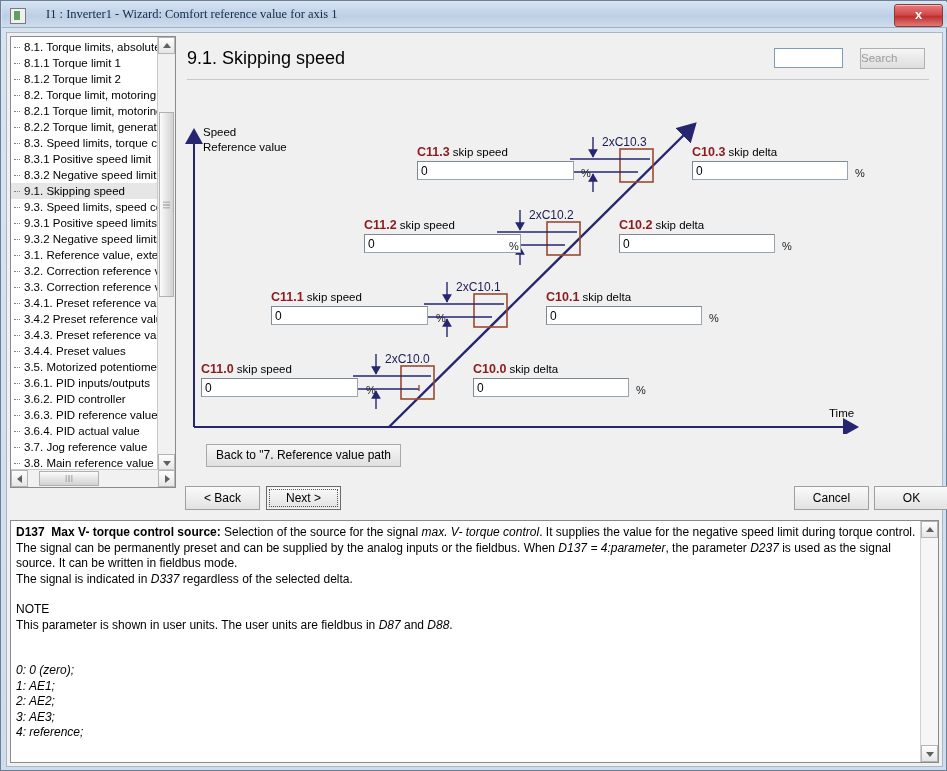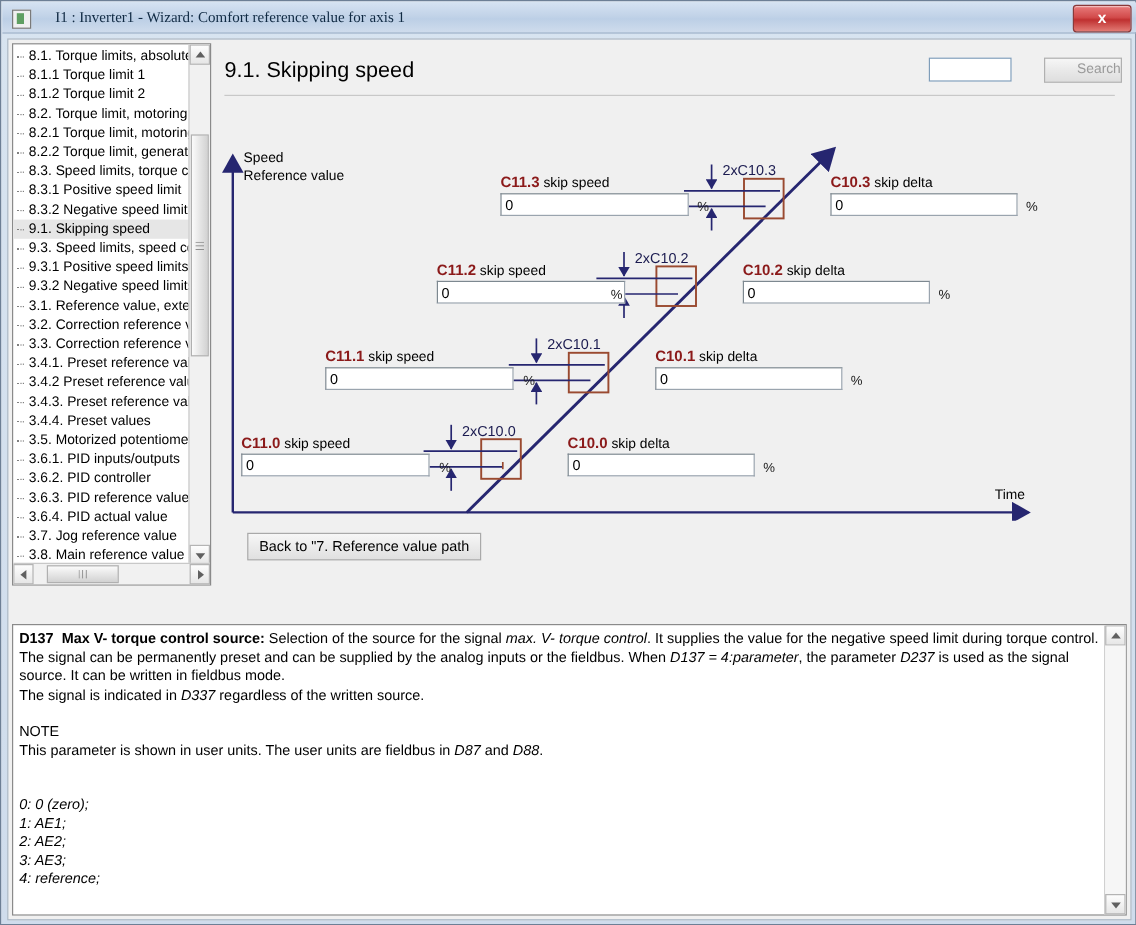--- a/index.html
+++ b/index.html
@@ -168,26 +168,26 @@
     border: 1px solid #7f9db9;
     box-sizing: border-box;
   }
   .search-box input {
     width: 100%; height: 100%;
     border: 0; outline: 0; padding: 0 3px;
     font-family: "Liberation Sans", sans-serif; font-size: 12px;
     box-sizing: border-box; background: transparent;
   }
   .search-btn {
-    position: absolute; right: 4px; top: 12px;
+    position: absolute; right: 14px; top: 12px;
     width: 65px; height: 21px;
     background: linear-gradient(180deg,#f6f6f6,#e9e9e9 50%,#dedede);
     border: 1px solid #b0b0b0;
     color: #9a9a9a;
-    font-size: 11.5px; text-align: right; line-height: 19px;
+    font-size: 11.5px; text-align: left; line-height: 19px;
     box-sizing: border-box;
     cursor: default;
   }
   .title-rule {
     position: absolute; left: 8px; top: 43px;
     width: 742px; height: 1px; background: #c8c8c8;
   }
 
   
   .diagram {
@@ -509,26 +509,32 @@
             <input type="text" value="0" style="">
           </div>
         </div>
         <div class="punit" style="left:457px; top:302px;">%</div>
 
       </div>
     </div>
 
     <div class="back-link">Back to "7. Reference value path</div>
 
+    <div class="navbar">
+      <div class="btn" style="left:175px;">&lt; Back</div>
+      <div class="btn default" style="left:256px;">Next &gt;</div>
+      <div class="btn" style="left:784px;">Cancel</div>
+      <div class="btn" style="left:864px;">OK</div>
+    </div>
 
     <div class="help">
       <div class="help-inner">
         <p><b><span>D137</span>&nbsp;&nbsp;<span>Max V- torque control source:</span></b><span> Selection of the source for the signal </span><i>max. V- torque control</i><span>. It supplies the value for the negative speed limit during torque control.</span></p>
         <p><span>The signal can be permanently preset and can be supplied by the analog inputs or the fieldbus. When </span><i>D137 = 4:parameter</i><span>, the parameter </span><i>D237</i><span> is used as the signal source. It can be written in fieldbus mode.</span></p>
-        <p><span>The signal is indicated in </span><i>D337</i><span> regardless of the written source.</span></p>
+        <p><span>The signal is indicated in </span><i>D337</i><span> regardless of the selected delta.</span></p>
         <div class="blank"></div>
         <p>NOTE</p>
         <p><span>This parameter is shown in user units. The user units are fieldbus in </span><i>D87</i><span> and </span><i>D88</i><span>.</span></p>
         <div class="blank"></div>
         <div class="blank"></div>
         <div id="help-options">
             <p><i>0:  0 (zero);</i></p>
             <p><i>1:  AE1;</i></p>
             <p><i>2:  AE2;</i></p>
             <p><i>3:  AE3;</i></p>

